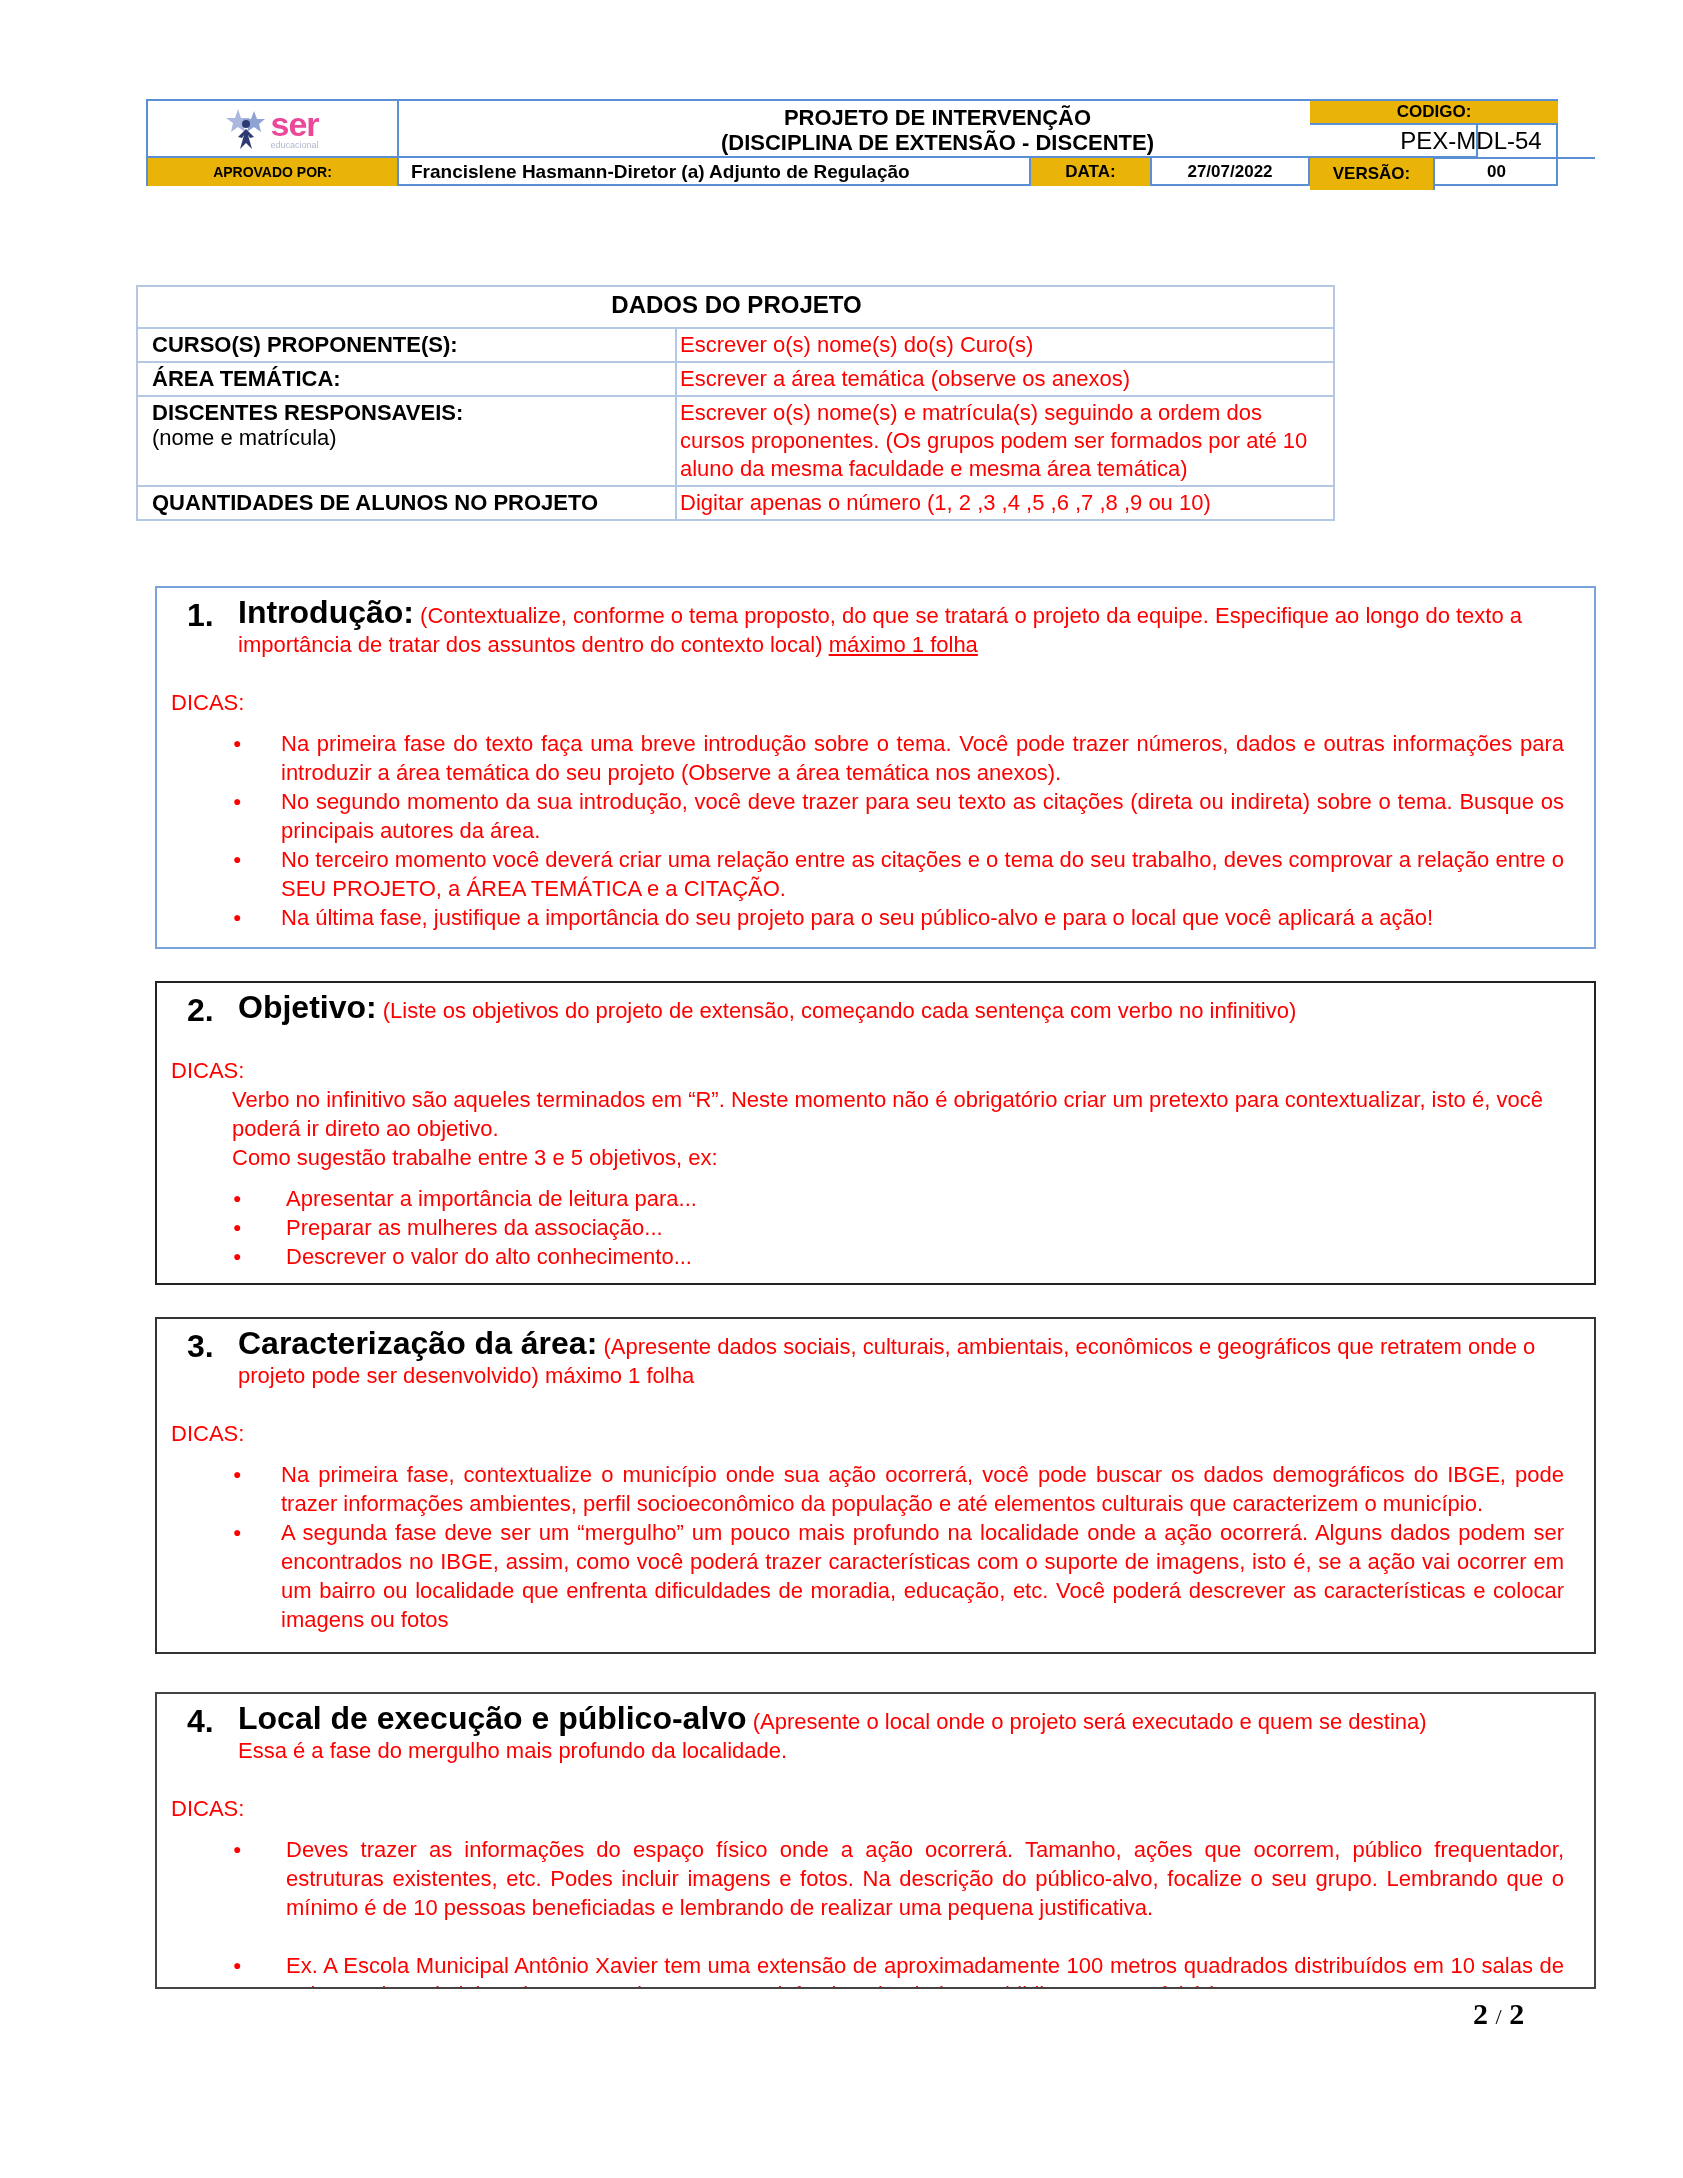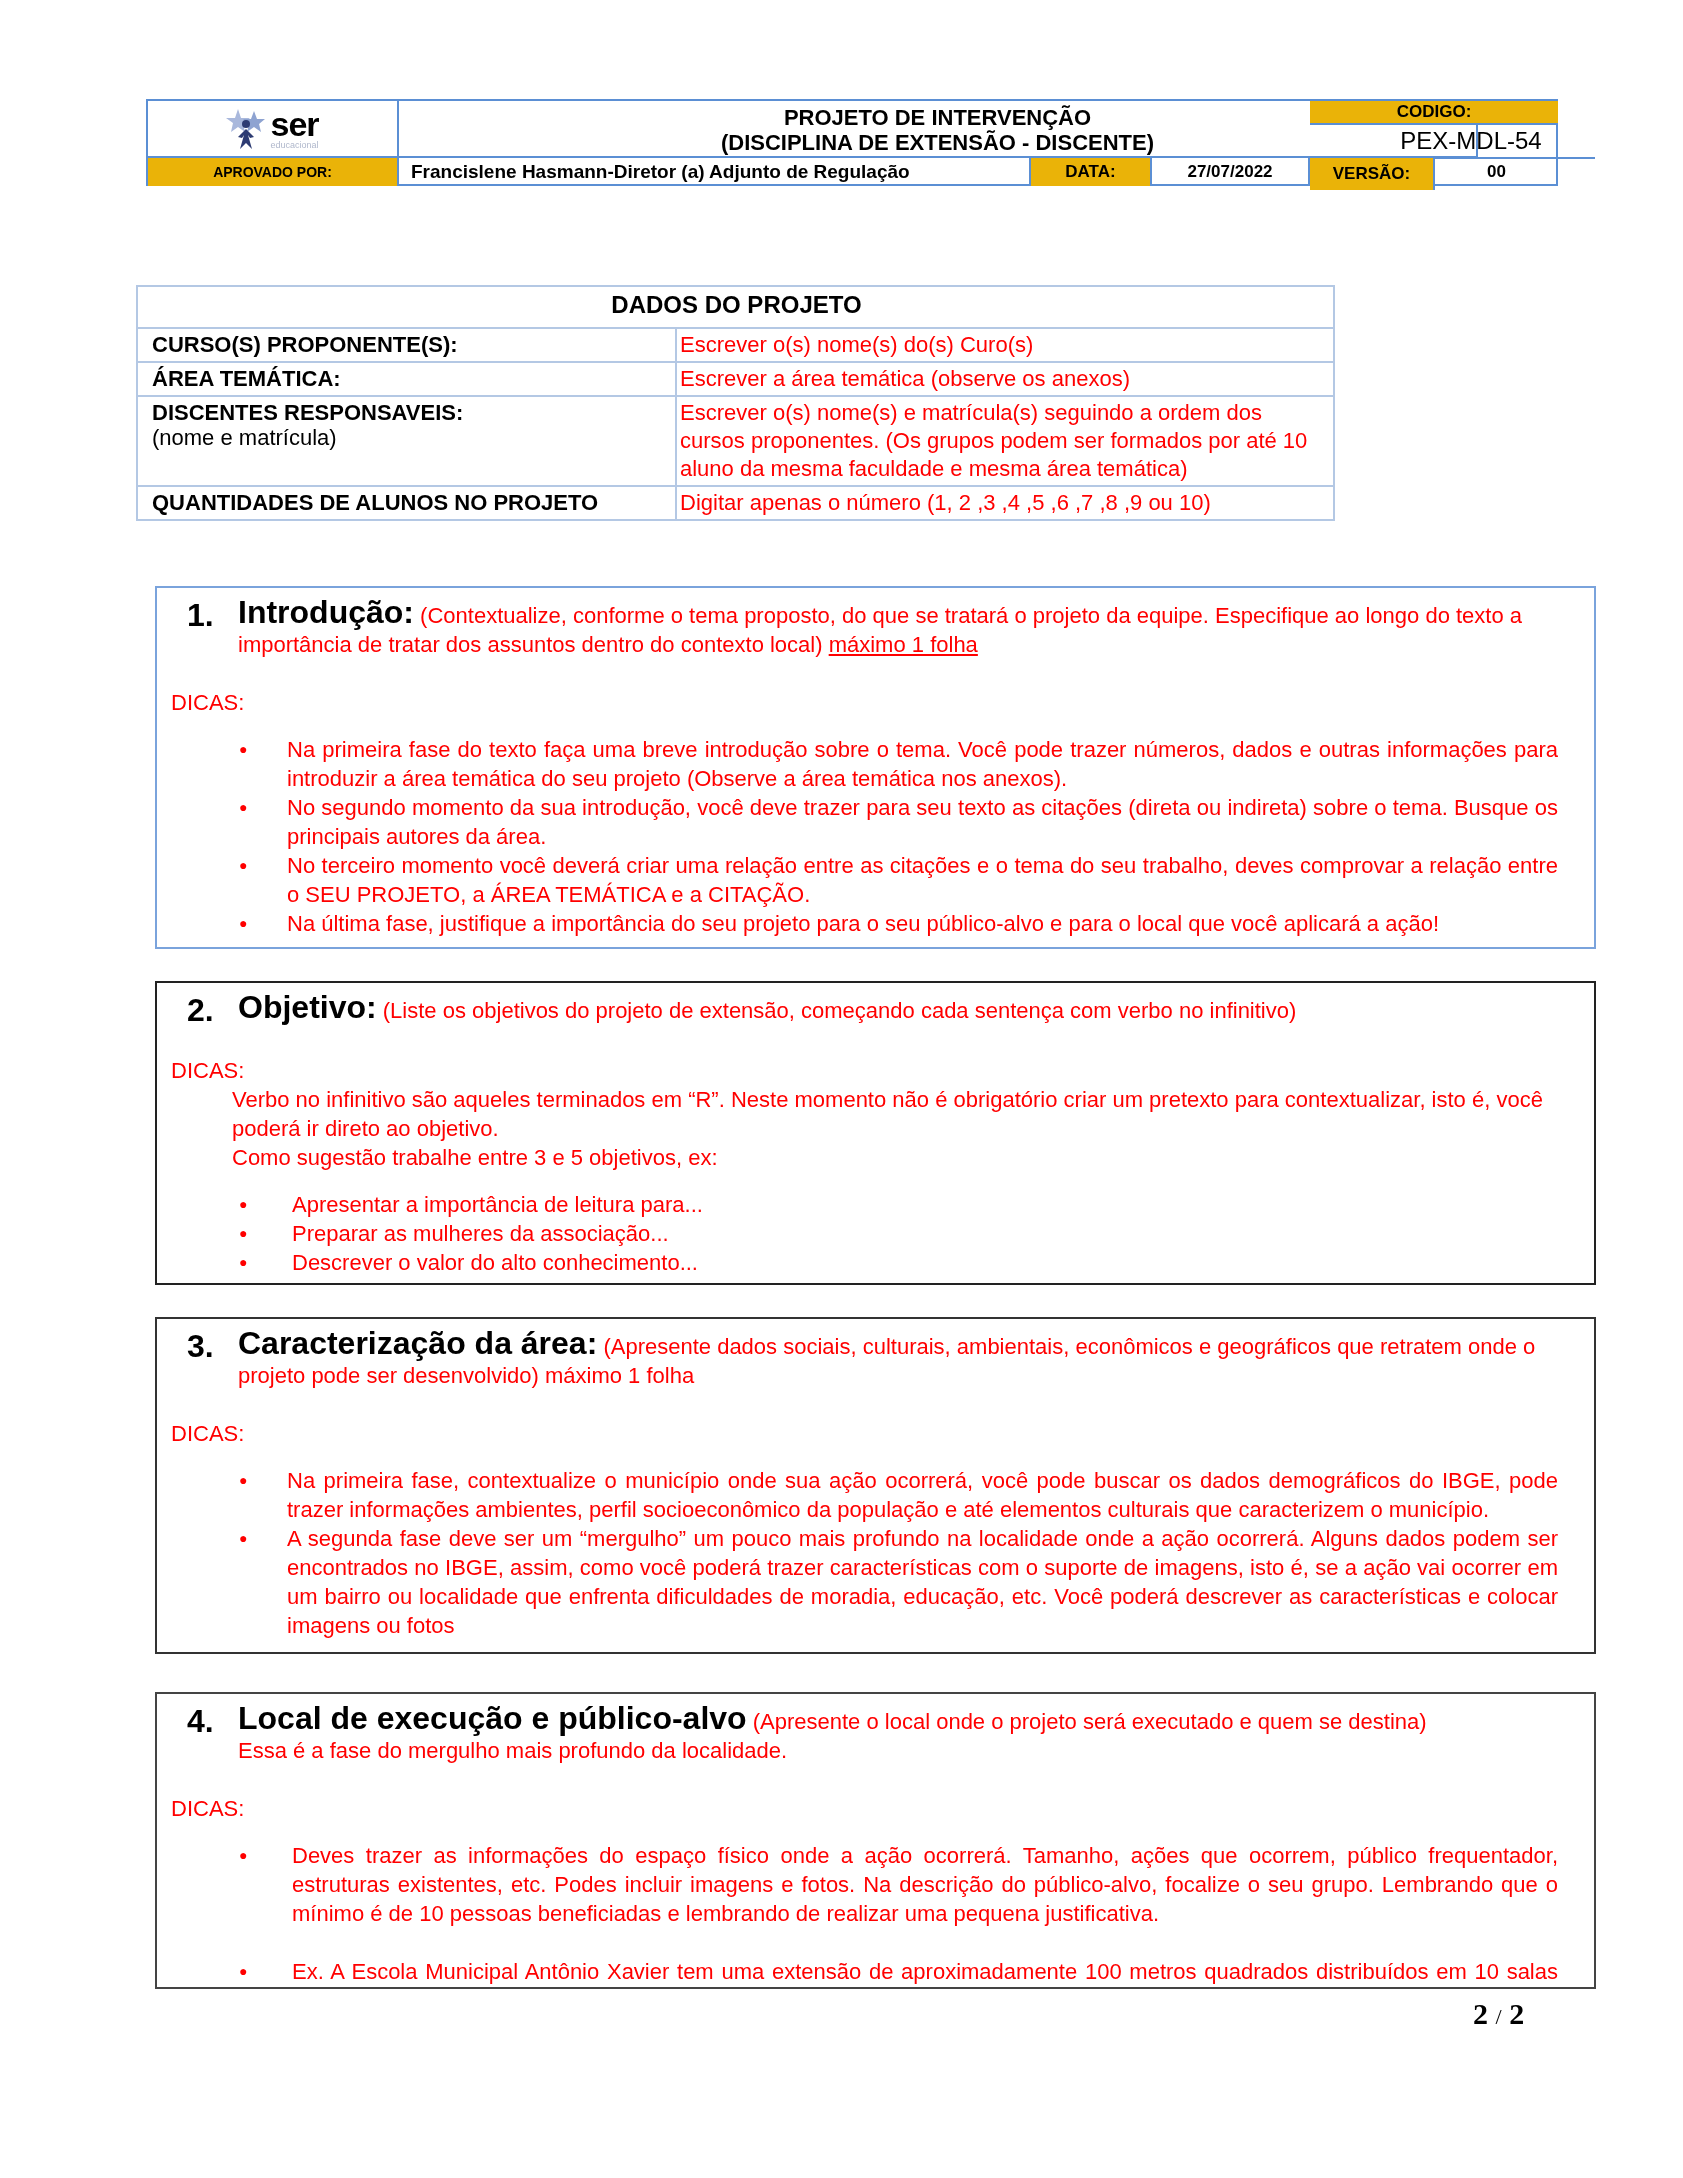--- a/index.html
+++ b/index.html
@@ -17,21 +17,21 @@
   #c-codlbl { left: 1162px; top: 0; width: 248px; height: 24px; border-right: none; font-size: 17px; }
   #c-codval { left: 1162px; top: 24px; width: 248px; height: 34px; border-right: none; font-weight: normal; font-size: 24px; margin-left: 37px; }
   #c-apr { left: 0; top: 57px; width: 251px; height: 28px; border-bottom: none; font-size: 14px; }
   #c-name { left: 251px; top: 57px; width: 632px; height: 28px; border-bottom: none; justify-content: flex-start; padding-left: 12px; font-size: 19px; }
   #c-datalbl { left: 883px; top: 57px; width: 121px; height: 28px; border-bottom: none; font-size: 17px; }
   #c-dataval { left: 1004px; top: 57px; width: 158px; height: 28px; border-bottom: none; font-size: 17px; }
   #c-verlbl { left: 1162px; top: 57px; width: 125px; height: 32px; border-bottom: none; font-size: 17px; }
   #c-verval { left: 1287px; top: 57px; width: 123px; height: 28px; border-bottom: none; border-right: none; font-size: 17px; }
   .logo { display: flex; align-items: center; gap: 4px; }
   .logo-text { display: flex; flex-direction: column; line-height: 1; }
-  .logo-ser { color: #000000; font-size: 34px; font-weight: bold; letter-spacing: -1px; }
+  .logo-ser { color: #ec4899; font-size: 34px; font-weight: bold; letter-spacing: -1px; }
   .logo-sub { color: #b0b8cc; font-size: 9px; font-weight: normal; }
 
   
   #dados { left: 136px; top: 285px; width: 1199px; border-collapse: collapse; }
   #dados td { border: 2px solid #b4c8e4; padding: 2px 12px 2px 14px; font-size: 22px; vertical-align: top; line-height: 28px; }
   #dados td.lbl { font-weight: bold; width: 511px; }
   #dados td.val { color: #ff0000; padding-left: 3px; }
   #dados .title-row td { text-align: center; font-weight: bold; font-size: 24px; height: 34px; padding-top: 4px; }
   .sub { font-weight: normal; display: block; line-height: 22px; }
 
@@ -41,21 +41,21 @@
   #s2 { top: 981px; height: 304px; border: 2px solid #222; }
   #s3 { top: 1317px; height: 337px; border: 2px solid #333; }
   #s4 { top: 1692px; height: 297px; border: 2px solid #444; overflow: hidden; }
   .sec-head { display: flex; padding-left: 16px; margin-top: 10px; }
   .sec-num { color: #000; font-weight: bold; font-size: 32px; width: 51px; flex: none; line-height: 34px; }
   .sec-body { flex: 1; }
   .sec-title { color: #000; font-weight: bold; font-size: 32px; }
   .sec-desc { color: #ff0000; font-size: 22px; }
   .u { text-decoration: underline; }
   .dicas { margin-top: 29px; }
-  ul.tips { list-style: none; margin: 18px; padding: 0; }
+  ul.tips { list-style: none; margin: 12px; padding: 0; }
   ul.tips li { position: relative; padding-left: 98px; text-align: justify; }
   ul.tips li::before { content: "●"; position: absolute; left: 50px; top: 0; font-size: 14px; color: #ff0000; }
   ul.tips.narrow li { padding-left: 103px; }
   .plain-para { padding-left: 61px; }
   .gap { height: 29px; }
 
   #pagenum { left: 1473px; top: 1997px; font-family: "Liberation Serif", serif; font-weight: bold; font-size: 30px; }
   #pagenum .slash { font-size: 22px; font-weight: normal; }
 </style>
 </head>

